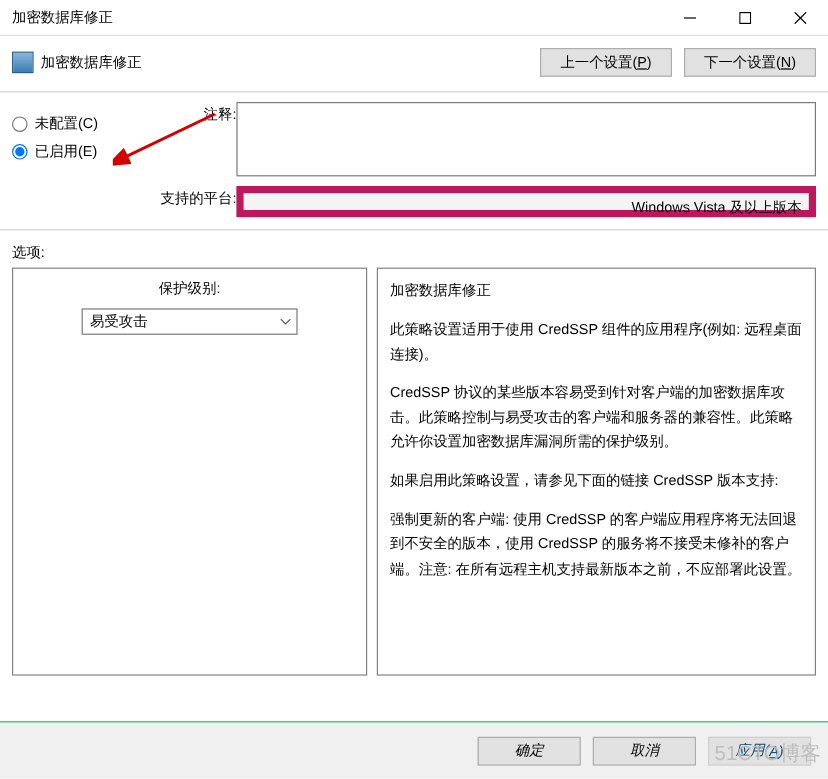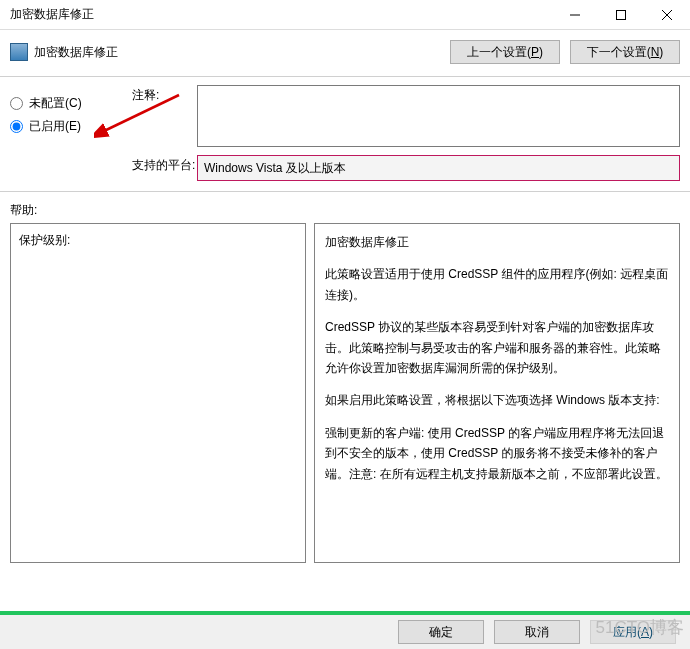--- a/index.html
+++ b/index.html
@@ -17,39 +17,39 @@
 .navbtn { width: 110px; height: 24px; background: #e1e1e1; border: 1px solid #adadad; display: flex; align-items: center; justify-content: center; text-align: center; }
 .navbtn u { text-decoration: underline; }
 
 .hr { border-top: 1px solid #d0d0d0; margin-top: 6px; }
 
 .upper { display: flex; padding: 8px 10px 4px 10px; gap: 12px; }
 .radios { width: 110px; padding-top: 4px; }
 .radio-row { display: flex; align-items: center; margin: 6px 0; }
 .radio-row input { margin: 0 6px 0 0; }
 .fields { flex: 1; display: flex; flex-direction: column; gap: 8px; }
-.frow { display: flex; }
+.frow { display: flex; text-align: right; }
 .flabel { width: 65px; padding-top: 2px; }
 .commentbox { flex: 1; height: 62px; border: 1px solid #7a7a7a; background: #fff; }
-.platbox { flex: 1; height: 26px; padding: 4px 6px; border: 1px solid #be185d; background: #f4f4f4; }
+.platbox { flex: 1; height: 26px; padding: 4px 6px; border: 6px solid #be185d; background: #f4f4f4; }
 
 .optrow { display: flex; padding: 10px 10px 4px 10px; }
 .optlabel { width: 300px; }
 .helplabel { flex: 1; }
 
 .lower { display: flex; gap: 8px; padding: 0 10px; height: 340px; }
 .optpanel { width: 296px; border: 1px solid #828282; padding: 8px; }
-.opt-inner { display: flex; align-items: center; gap: 8px; }
+.opt-inner { display: flex; align-items: center; gap: 8px; flex-direction: column; }
 .combo { position: relative; width: 180px; height: 22px; border: 1px solid #7a7a7a; background: #fff; display: flex; align-items: center; padding: 0 6px; }
 .combo .caret { position: absolute; right: 4px; top: 4px; }
 
 .helppanel { flex: 1; border: 1px solid #828282; padding: 8px 10px; overflow-y: auto; line-height: 1.7; }
 .helppanel p { margin: 0 0 12px 0; }
 
-.footer { position: absolute; bottom: 0; left: 0; right: 0; height: 38px; border-top: 4px solid #22c55e; background: #f0f0f0; display: flex; justify-content: flex-end; align-items: center; gap: 10px; padding-right: 14px; }
+.footer { position: absolute; bottom: 0; left: 0; right: 0; height: 48px; border-top: 1px solid #22c55e; background: #f0f0f0; display: flex; justify-content: flex-end; align-items: center; gap: 10px; padding-right: 14px; font-style: italic; }
 .fbtn { width: 86px; height: 24px; background: #e1e1e1; border: 1px solid #adadad; display: flex; align-items: center; justify-content: center; }
 .fbtn.dis { color: #0c4a6e; border-color: #cfcfcf; }
 
 .arrow { position: absolute; left: 94px; top: 90px; pointer-events: none; }
 
 .watermark { position: absolute; right: 6px; bottom: 10px; color: #bdbdbd; font-size: 17px; }
 </style>
 </head>
 <body>
 
@@ -110,34 +110,40 @@
     <div class="frow">
       <div class="flabel">支持的平台:</div>
       <div class="platbox">Windows Vista 及以上版本</div>
     </div>
   </div>
 </div>
 
 <div class="hr"></div>
 
 <div class="optrow">
-  <div class="helplabel">帮助:</div>
+  <div class="optlabel">选项:</div>
 </div>
 
 <div class="lower">
   <div class="optpanel">
     <div class="opt-inner">
       <span>保护级别:</span>
+      <div class="combo">
+        <span>易受攻击</span>
+        <span class="caret"><svg width="10" height="10" viewBox="0 0 10 10">
+              <path d="M1 3 L5 7 L9 3" fill="none" stroke="#555" stroke-width="1"></path>
+            </svg></span>
+      </div>
     </div>
   </div>
   <div class="helppanel">
     <p>加密数据库修正</p>
     <p>此策略设置适用于使用 CredSSP 组件的应用程序(例如: 远程桌面连接)。</p>
     <p>CredSSP 协议的某些版本容易受到针对客户端的加密数据库攻击。此策略控制与易受攻击的客户端和服务器的兼容性。此策略允许你设置加密数据库漏洞所需的保护级别。</p>
-    <p>如果启用此策略设置，将根据以下选项选择 Windows 版本支持:</p>
+    <p>如果启用此策略设置，请参见下面的链接 CredSSP 版本支持:</p>
     <p>强制更新的客户端: 使用 CredSSP 的客户端应用程序将无法回退到不安全的版本，使用 CredSSP 的服务将不接受未修补的客户端。注意: 在所有远程主机支持最新版本之前，不应部署此设置。</p>
 
   </div>
 </div>
 
 <div class="footer">
   <div class="fbtn">确定</div>
   <div class="fbtn">取消</div>
   <div class="fbtn dis">
     <span>应用(</span>

